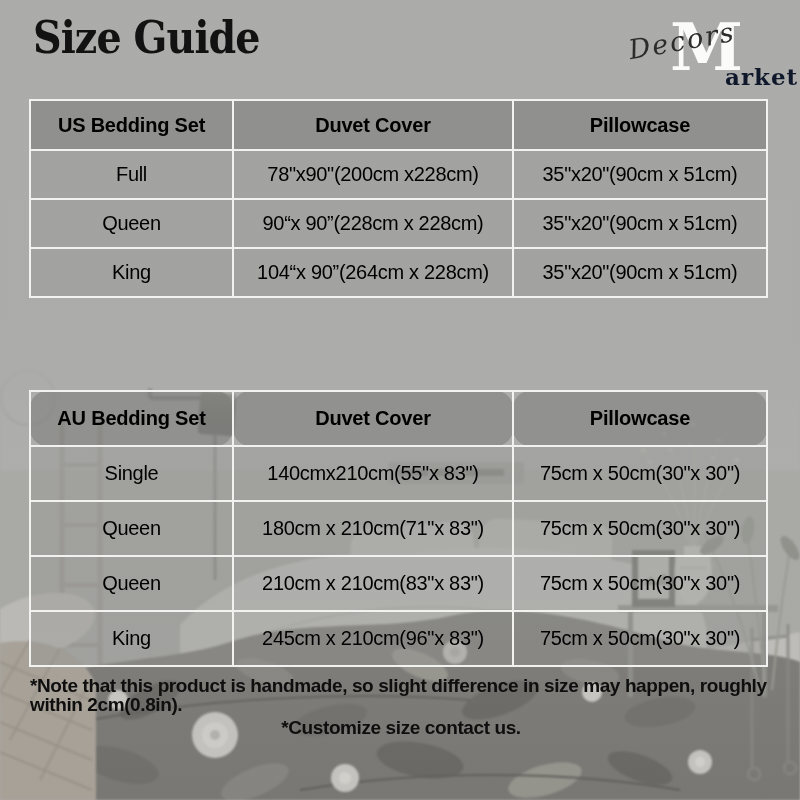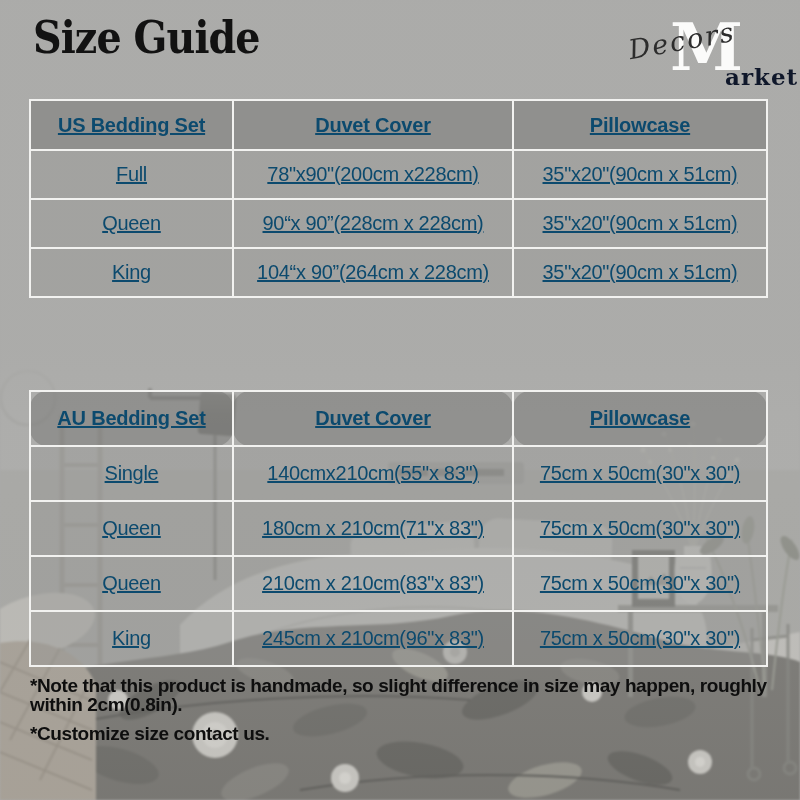--- a/index.html
+++ b/index.html
@@ -38,35 +38,35 @@
   .logo-rest{position:absolute;left:93px;top:36px;
     font-family:"DejaVu Serif","Liberation Serif",serif;font-weight:700;
     font-size:23px;color:#0f172a;letter-spacing:1px;margin-top:19px;}
 
   
   table{position:absolute;left:29px;border-collapse:collapse;table-layout:fixed;
     width:737px;}
   .t1{top:99px;}
   .t2{top:390px;}
   td,th{border:2px solid #f2f2f0;text-align:center;vertical-align:middle;
-    color:#0c4a6e;overflow:hidden;white-space:nowrap;text-decoration:underline;}
+    color:#000000;overflow:hidden;white-space:nowrap;}
   th{background:rgba(118,118,116,0.52);font-size:20px;font-weight:700;
     letter-spacing:-0.2px;}
   td{background:rgba(150,150,148,0.42);font-size:20px;font-weight:400;
     letter-spacing:-0.3px;}
   .t1 th{height:46px;}
   .t1 td{height:45px;}
   .t2 th{height:51px;border-radius:17px;}
   .t2 td{height:51px;margin-top:24px;}
 
   
   .notes{position:absolute;left:30px;top:676px;width:742px;color:#0e0e0e;}
   .notes p{margin:0;font-size:19px;font-weight:700;line-height:1.0;
     letter-spacing:-0.4px;}
-  .notes p + p{margin-top:10px;}
+  .notes p + p{margin-top:4px;text-align:center;}
 </style>
 </head>
 <body>
 
 <div class="page">
 
   <svg class="bg" viewBox="0 0 800 800" xmlns="http://www.w3.org/2000/svg">
     <rect x="0" y="0" width="800" height="470" fill="#b0b0ae"></rect>
     <rect x="0" y="470" width="800" height="330" fill="#a7a7a3"></rect>
     <polygon points="650,660 800,632 800,800 688,800" fill="#c9c7c2"></polygon>

